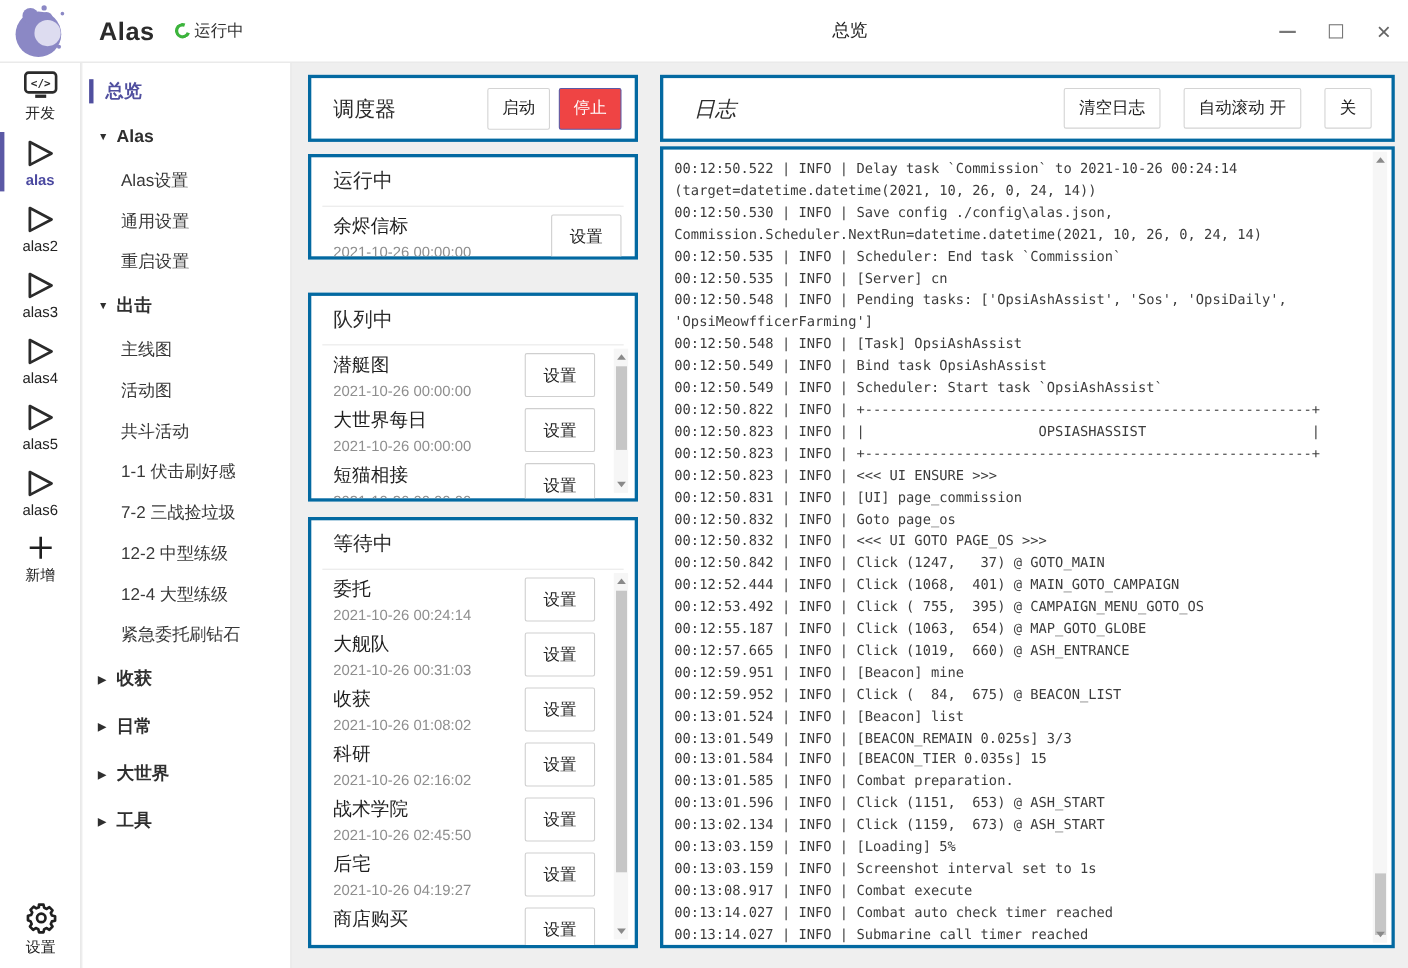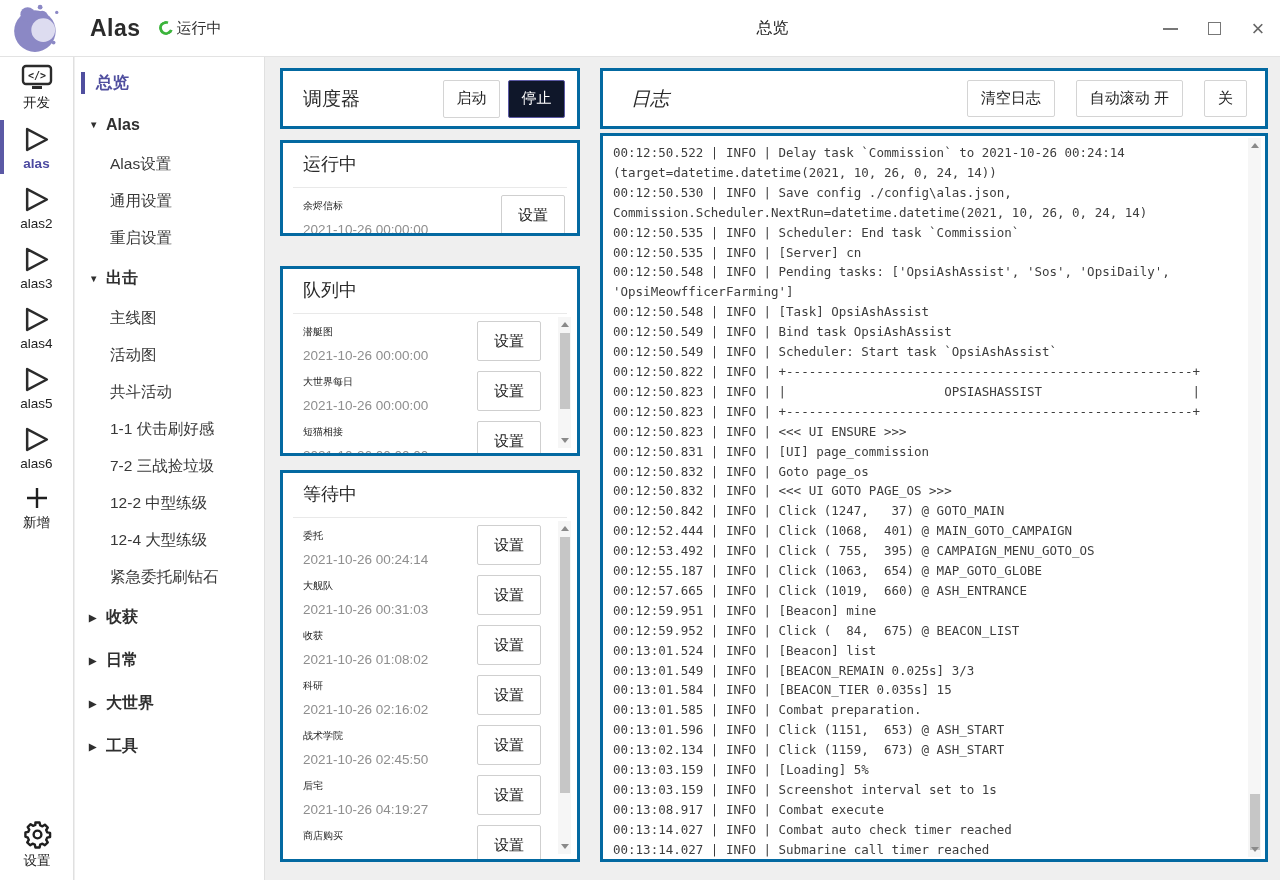--- a/index.html
+++ b/index.html
@@ -75,38 +75,38 @@
   .card { position:absolute; background:#fff; border:3px solid #0369a1; }
   .card h2 { margin:0; font-size:19px; font-weight:400; color:#2b2b2b; }
   .card h3 { margin:0; padding:9px 20px 11px; font-size:18px; font-weight:400; color:#2b2b2b; }
   .divider { height:1px; background:#e9e9e9; margin:0 10px; }
 
   .btn {
     background:#fff; border:1px solid #d4d4d4; border-radius:2px;
     font-size:15px; color:#222; cursor:pointer; height:38px;
     font-family:"Liberation Sans", sans-serif;
   }
-  .btn.primary { background:#0f172a; border-color:#5b59a5; color:#fff; }
+  .btn.primary { background:#ef4444; border-color:#5b59a5; color:#fff; }
 
   .sched-head { left:280px; top:68px; width:300px; height:61px; display:flex; align-items:center; padding:0 12px 0 20px; }
   .sched-head h2 { flex:1; }
   .sched-head .btn { width:57px; margin-left:8px; }
 
   #running-card { left:280px; top:140px; width:300px; height:96px; overflow:hidden; }
   #pending-card { left:280px; top:266px; width:300px; height:190px; overflow:hidden; }
   #waiting-card { left:280px; top:470px; width:300px; height:392px; overflow:hidden; }
 
   .task-list { position:relative; overflow:hidden; }
   #running-card .task-list { height:50px; }
   #pending-card .task-list { height:141px; }
   #waiting-card .task-list { height:343px; }
 
   .task { display:flex; align-items:flex-start; padding:7px 12px 0 20px; height:50px; }
   .task-info { flex:1; min-width:0; }
-  .task-name { font-size:10px; color:#1f1f1f; line-height:21px; }
+  .task-name { font-size:17px; color:#1f1f1f; line-height:21px; }
   .task-time { font-size:13.5px; color:#8e8e8e; line-height:19px; margin-top:4px; }
   .set-btn {
     width:64px; height:40px; background:#fff; border:1px solid #cfcfcf; border-radius:2px;
     font-size:15px; color:#222; cursor:pointer; font-family:"Liberation Sans", sans-serif;
   }
   .list-card .task { padding-right:36px; }
   .list-card .set-btn { margin-right:0; }
 
   
   .vscroll { position:absolute; width:13px; background:#f6f6f6; z-index:3; }

